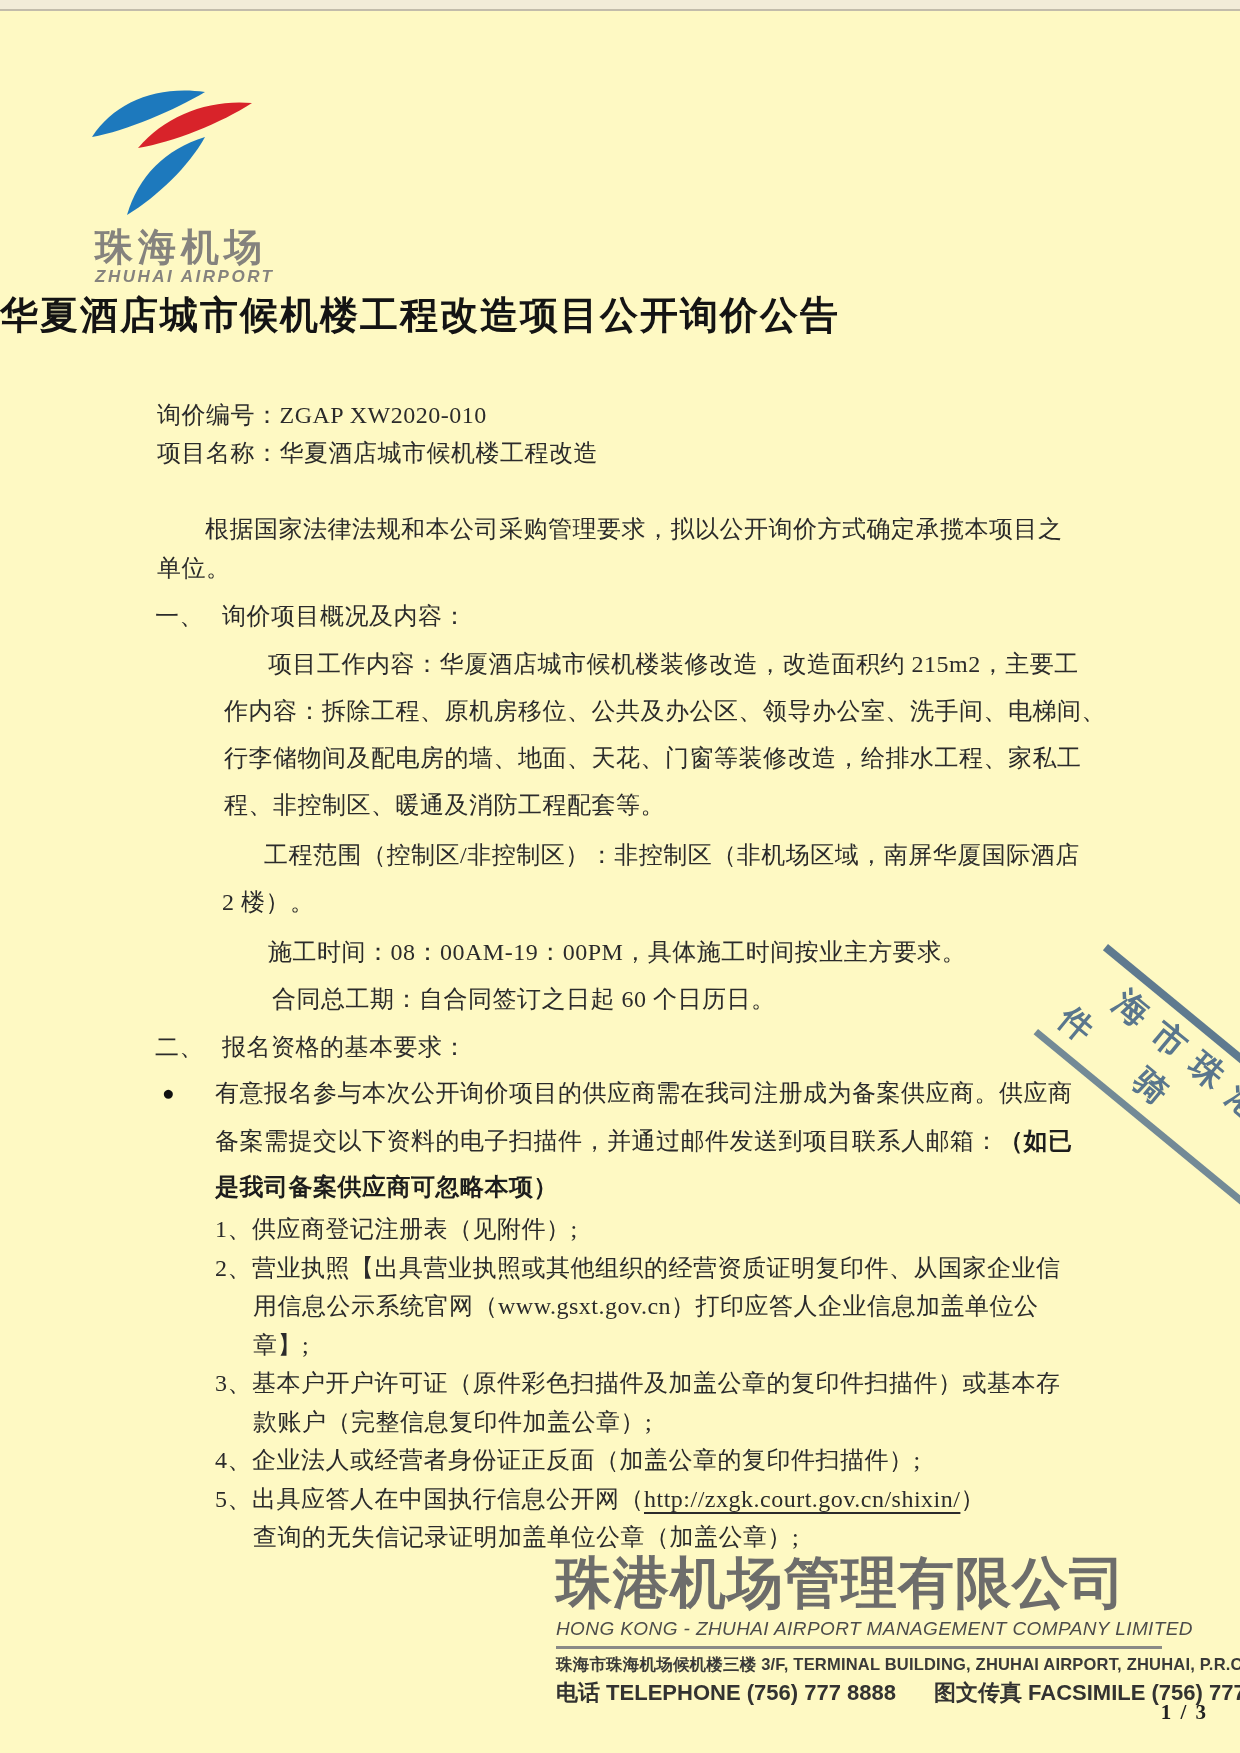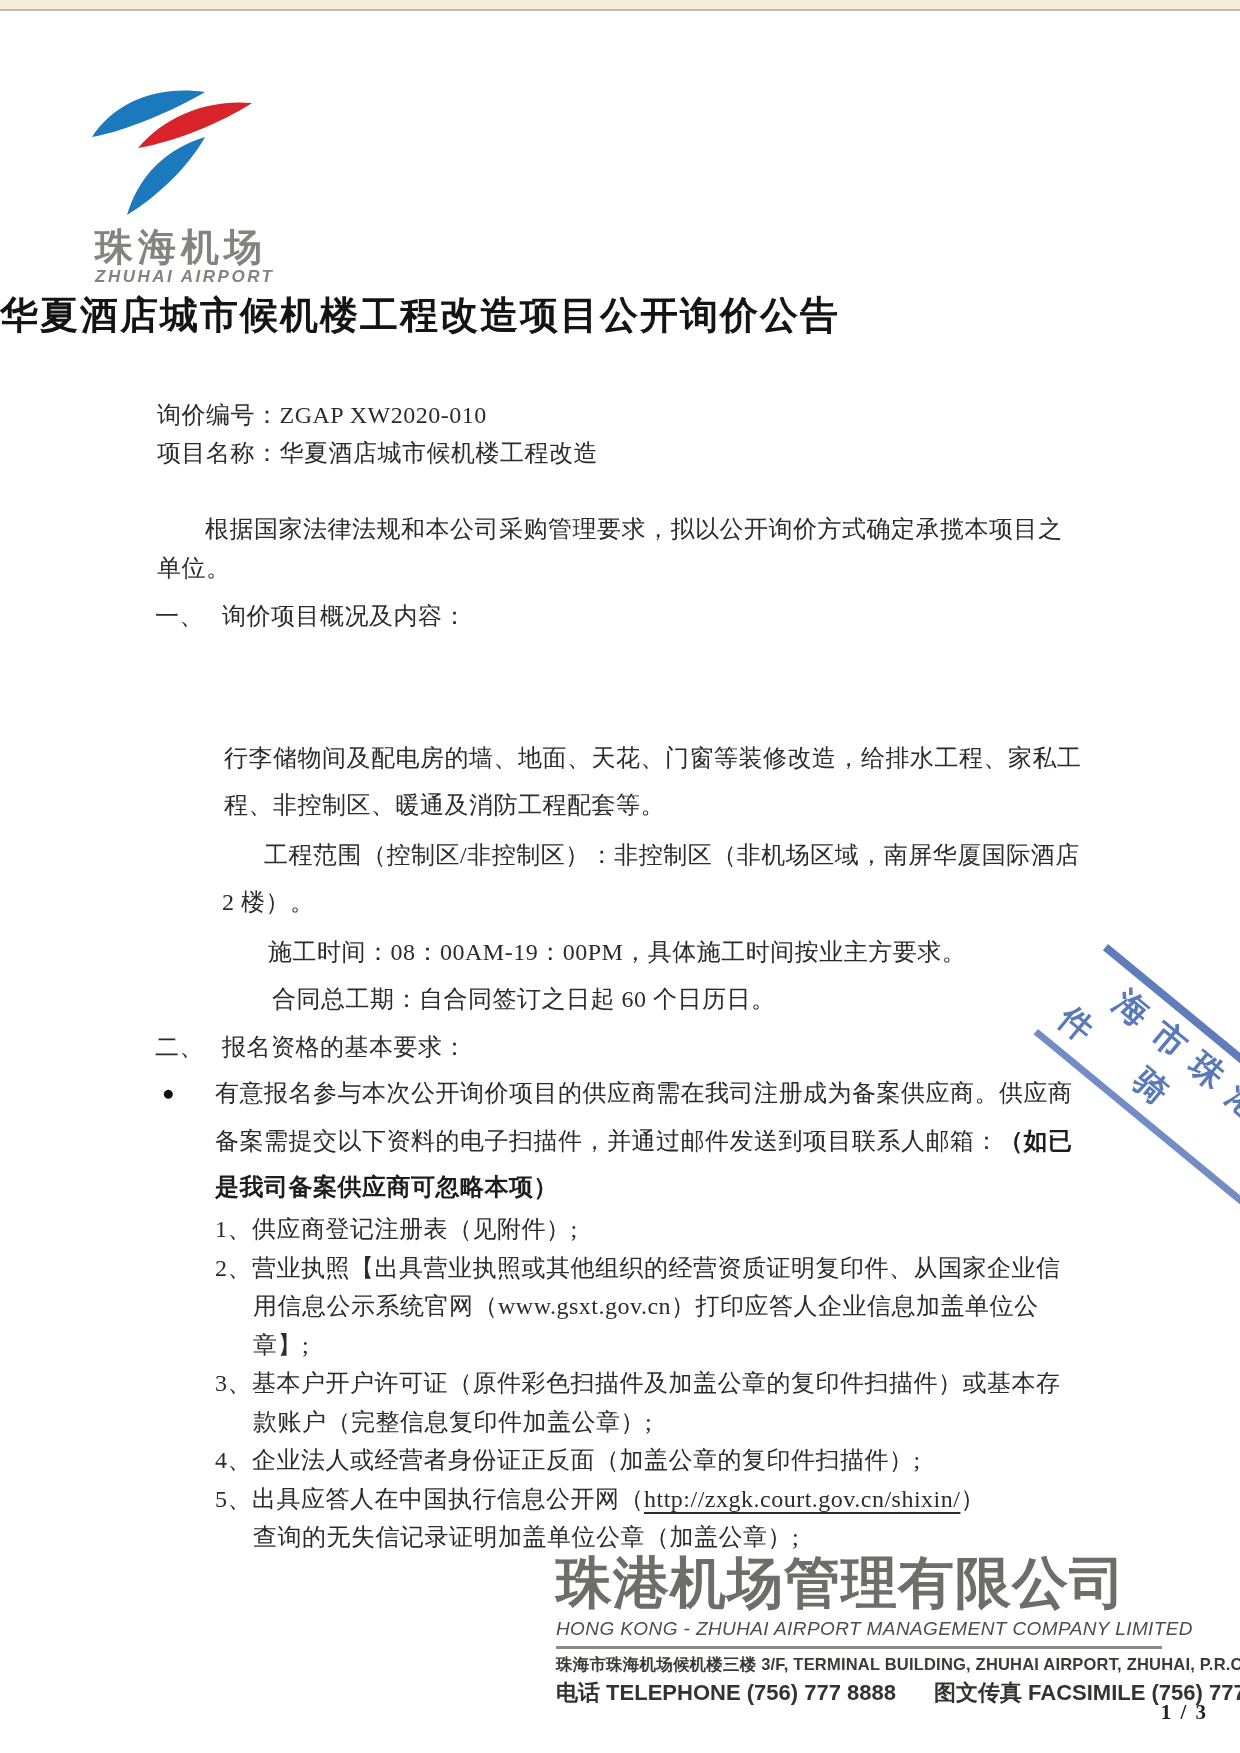--- a/index.html
+++ b/index.html
@@ -1,20 +1,20 @@
 <!DOCTYPE html>
 <html><head>
 <meta charset="utf-8">
 <style>
   html,body{margin:0;padding:0;background:#e8e6e2;}
   .page{
     position:relative;
     width:1240px;height:1753px;
     margin:0 auto;
-    background:#ffffff;
+    background:#fef9c3;
     overflow:hidden;
     font-family:"Liberation Serif","DejaVu Serif",serif;
     color:#262626;
   }
   .top-strip{
     position:absolute;left:0;top:0;width:1240px;height:9px;
     background:#f2ecd8;border-bottom:2px solid #c2bcab;
   }
   
   .logo-swoosh{position:absolute;left:86px;top:88px;}
@@ -105,20 +105,22 @@
   <div class="doc-title">华夏酒店城市候机楼工程改造项目公开询价公告</div>
 
   <div class="ln" style="left:157px;top:400px">询价编号：ZGAP XW2020-010</div>
   <div class="ln" style="left:157px;top:438px">项目名称：华夏酒店城市候机楼工程改造</div>
 
   <div class="ln" style="left:205px;top:514px">根据国家法律法规和本公司采购管理要求，拟以公开询价方式确定承揽本项目之</div>
   <div class="ln" style="left:157px;top:553px">单位。</div>
 
   <div class="ln" style="left:155px;top:601px">一、</div>
   <div class="ln" style="left:222px;top:601px">询价项目概况及内容：</div>
+  <div class="ln" style="left:268px;top:649px">项目工作内容：华厦酒店城市候机楼装修改造，改造面积约 215m2，主要工</div>
+  <div class="ln" style="left:224px;top:696px">作内容：拆除工程、原机房移位、公共及办公区、领导办公室、洗手间、电梯间、</div>
   <div class="ln" style="left:224px;top:743px">行李储物间及配电房的墙、地面、天花、门窗等装修改造，给排水工程、家私工</div>
   <div class="ln" style="left:224px;top:790px">程、非控制区、暖通及消防工程配套等。</div>
   <div class="ln" style="left:264px;top:840px">工程范围（控制区/非控制区）：非控制区（非机场区域，南屏华厦国际酒店</div>
   <div class="ln" style="left:222px;top:887px">2 楼）。</div>
   <div class="ln" style="left:268px;top:937px">施工时间：08：00AM-19：00PM，具体施工时间按业主方要求。</div>
   <div class="ln" style="left:272px;top:984px">合同总工期：自合同签订之日起 60 个日历日。</div>
 
   <div class="ln" style="left:155px;top:1032px">二、</div>
   <div class="ln" style="left:222px;top:1032px">报名资格的基本要求：</div>
 

